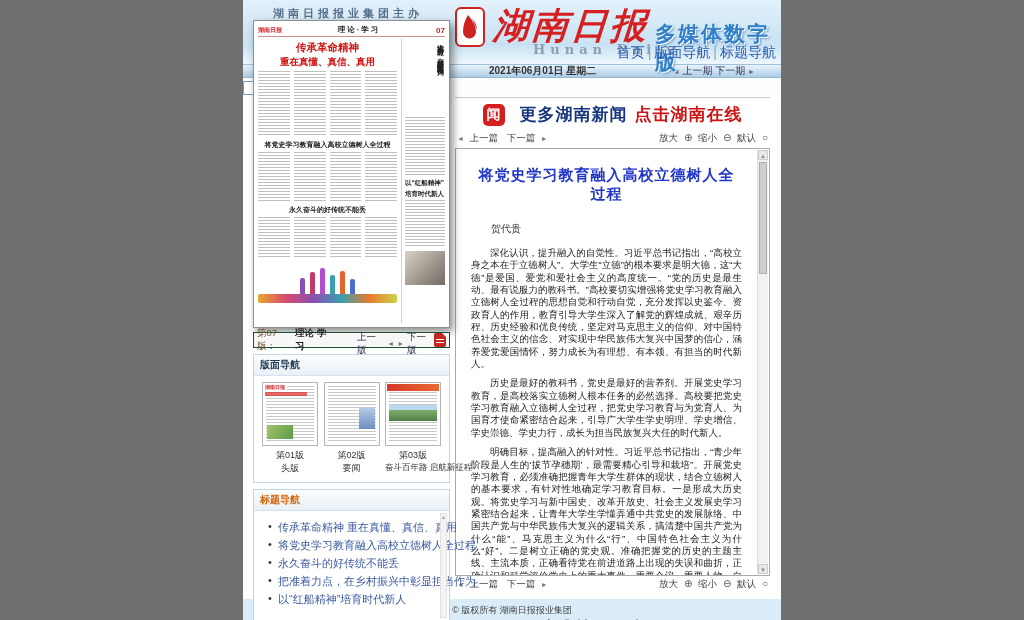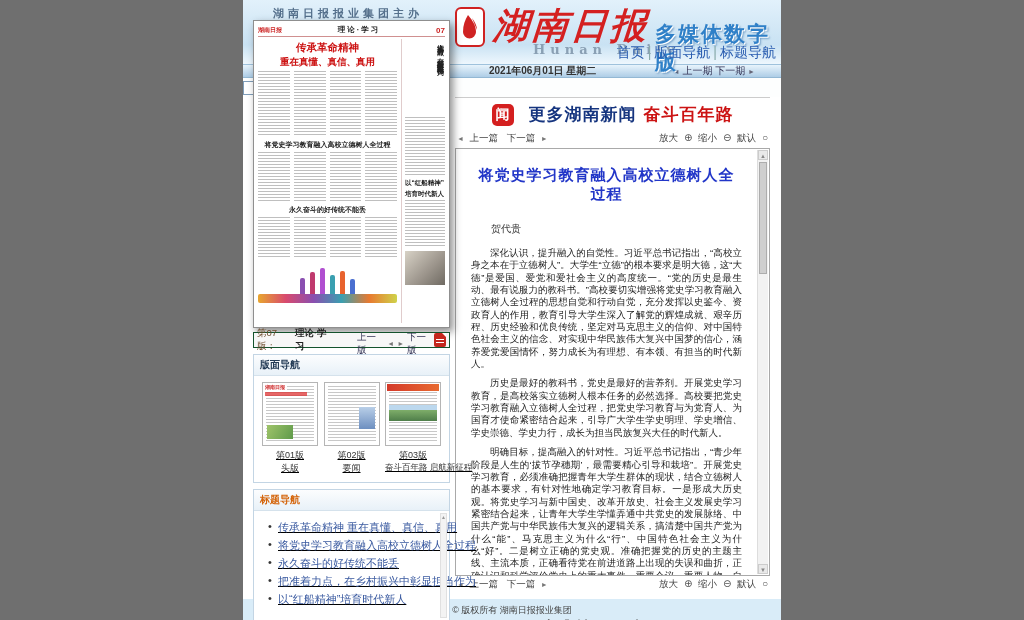--- a/index.html
+++ b/index.html
@@ -87,21 +87,21 @@
   .pb-nav { margin-left:22px; color:#335; display:flex; align-items:center; gap:3px;margin-top:7px; }
   .pb-nav .arr { font-size:7px; color:#777; }
   .pdf-ico { margin-left:auto; width:12px; height:14px; background:#c4261d; border-radius:2px; position:relative; cursor:pointer; }
   .pdf-ico::before { content:""; position:absolute; right:0; top:0; border-left:4px solid transparent; border-top:4px solid #fff; }
   .pdf-ico::after { content:""; position:absolute; left:2px; top:6px; right:2px; height:1px; background:#fff; box-shadow:0 3px 0 #fff; }
 
   .panel { margin-top:6px; border:1px solid #c3d5e4; background:#fff; }
   .panel-hd { background:linear-gradient(#fcfdfe,#e8f1f8); border-bottom:1px solid #d5e2ec; font-size:10px; font-weight:bold; padding:3px 6px; }
   .panel-hd.navy { color:#223a55; }
   .panel-hd.orange { color:#d4640a; }
-  .panel-bd { padding:6px 4px 7px; position:relative;text-decoration:underline; }
+  .panel-bd { padding:6px 4px 7px; position:relative; }
   .thumbs { display:flex; justify-content:space-between; padding:0 4px; }
   .pt { width:56px; cursor:pointer; }
   .pt-img { height:64px; border:1px solid #b5b5b5; background:#fff; position:relative; overflow:hidden; }
   .pt-lines { position:absolute; inset:3px; background-image:repeating-linear-gradient(to bottom,#c8c8c8 0 1px,transparent 1px 3px); }
   .pt-mast { position:absolute; top:1px; left:2px; font-size:5px; color:#c22; font-weight:bold; background:#fff; padding-right:2px; }
   .pt1 .pt-photo { position:absolute; left:4px; bottom:6px; width:26px; height:14px; background:linear-gradient(120deg,#9fc46a,#5f9a4a); }
   .pt1 .pt-red { position:absolute; top:9px; left:2px; right:10px; height:4px; background:#d33; opacity:.75; }
   .pt2 .pt-photo { position:absolute; right:4px; top:24px; width:16px; height:22px; background:linear-gradient(#b9cfe8,#6d8fc0); }
   .pt3 .pt-red { position:absolute; top:1px; left:1px; right:1px; height:7px; background:linear-gradient(90deg,#d43a2a,#e86a30); }
   .pt3 .pt-photo { position:absolute; left:3px; top:22px; right:3px; height:16px; background:linear-gradient(#bcd8ee 30%,#7fae6a 30%,#4f7e4a); }
@@ -146,21 +146,21 @@
   <div class="search-row" data-interactable="false">
     <input class="search-input" data-interactable="true" value="" style="">
     <button class="search-btn" data-interactable="true">站内搜索</button>
   </div>
 
   <div class="main-col" data-interactable="false">
 
     <div class="banner-row" data-interactable="true">
       <span class="seal" data-interactable="false">闻</span>
       <span class="banner-left" data-interactable="true">更多湖南新闻</span>
-      <span class="banner-right" data-interactable="true">奋斗百年路</span>
+      <span class="banner-right" data-interactable="true">点击湖南在线</span>
     </div>
 
     <div class="nav-row" data-interactable="false">
       <span data-interactable="false">
         <span class="arr" data-interactable="false">◄</span>
         <span class="lnk" data-interactable="true">上一篇</span>
         <span class="lnk" data-interactable="true">下一篇</span>
         <span class="arr" data-interactable="false">►</span>
       </span>
       <span class="zoom-ctrl" data-interactable="false">

